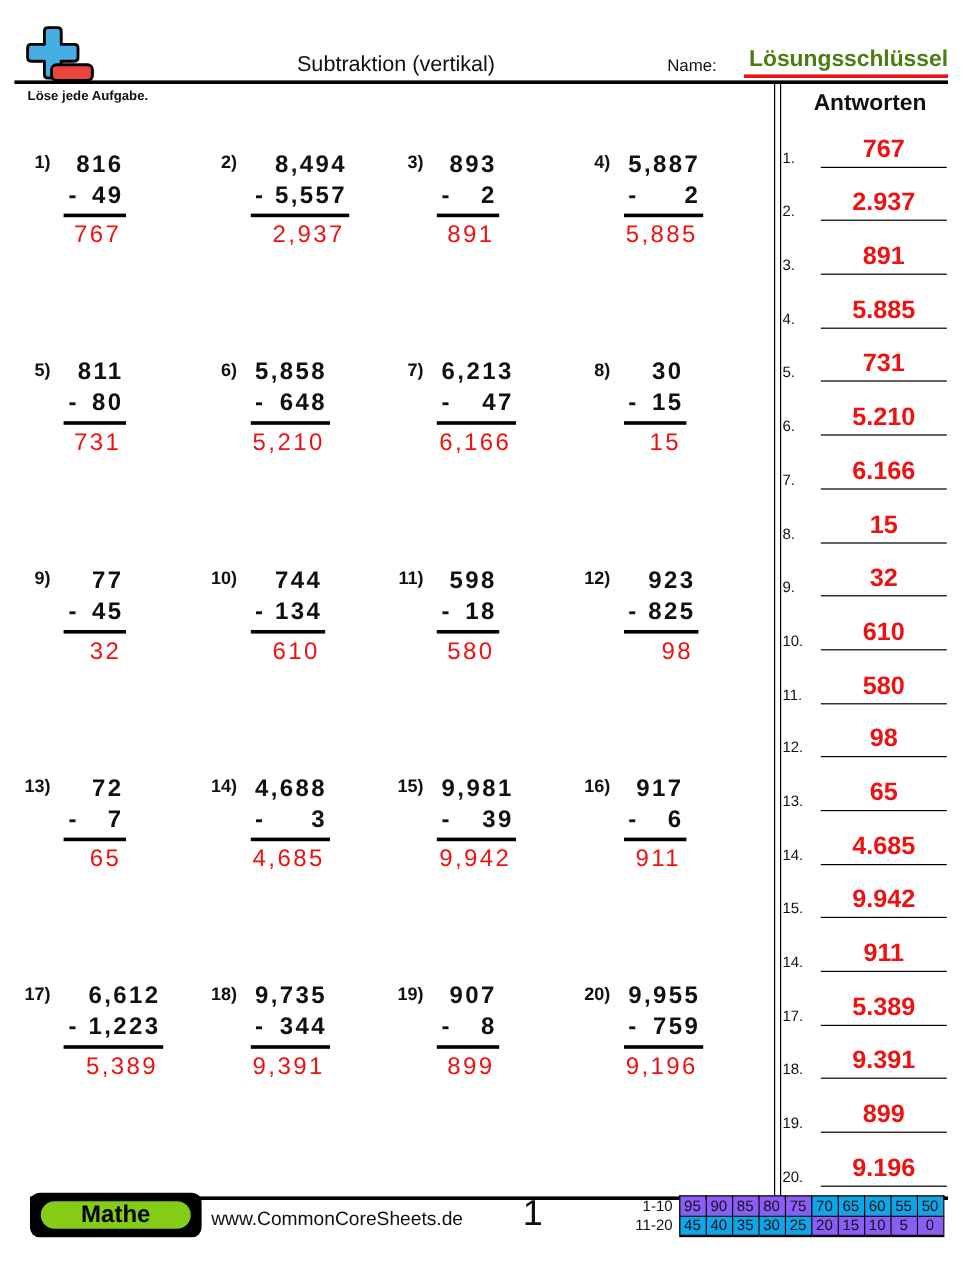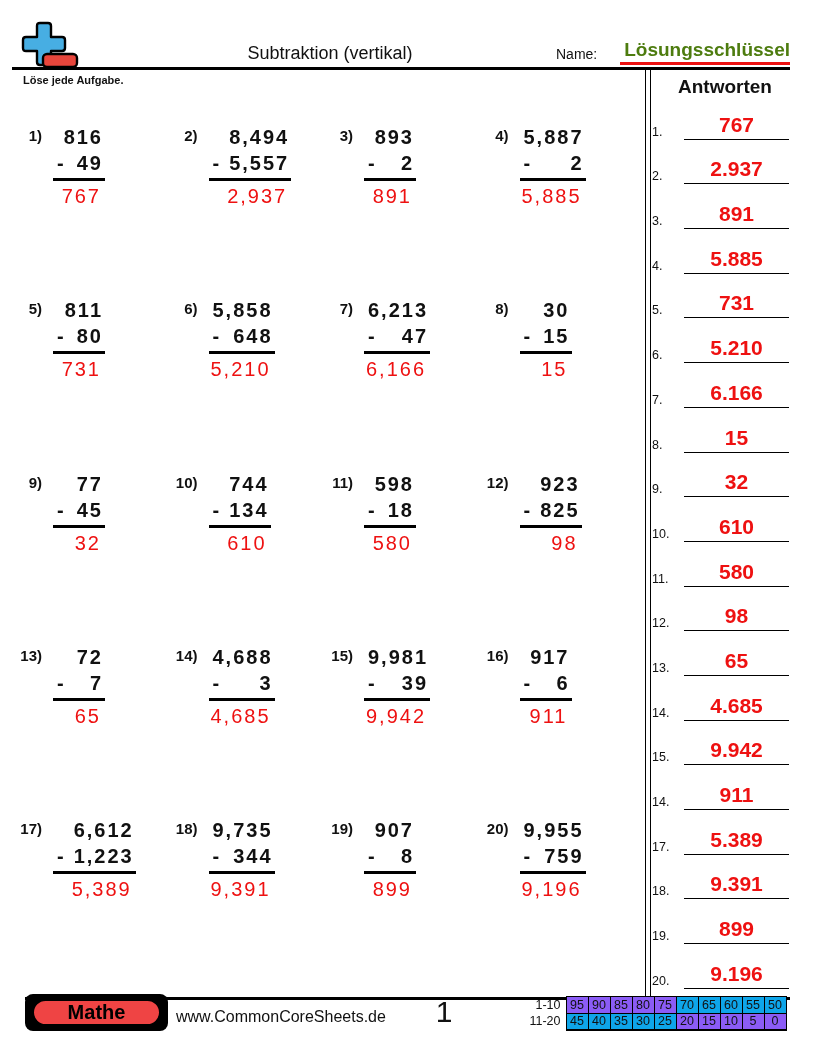--- a/index.html
+++ b/index.html
@@ -36,21 +36,21 @@
   .answers-title { position:absolute; left:660px; top:76px; width:130px; text-align:center;
     font-size:19px; font-weight:bold; text-underline-offset:3px; }
   .answers-list { position:absolute; left:652px; top:95px; width:137px; display:flex; flex-direction:column; }
   .answer-item { height:44.7px; display:flex; align-items:flex-end; }
   .a-num { width:26px; flex:none; font-size:12.5px; padding-bottom:1px; }
   .a-line { flex:1; margin-left:6px; border-bottom:1.6px solid #000; text-align:center;
     color:#ee1111; font-size:21px; font-weight:bold; padding-bottom:2px; }
   
   .footer-rule { position:absolute; left:25px; top:997px; width:765px; height:2.5px; background:#000; }
   .badge { position:absolute; left:25px; top:994px; width:143px; height:37px; background:#000; border-radius:8px; }
-  .badge-pill { position:absolute; left:6px; right:6px; top:4px; bottom:4px; background:#ef4444;
+  .badge-pill { position:absolute; left:6px; right:6px; top:4px; bottom:4px; background:#84cc16;
     border:3px solid #000; border-radius:99px; display:flex; align-items:center; justify-content:center;
     font-size:20px; font-weight:bold; color:#000; }
   .website { position:absolute; left:176px; top:1008px; font-size:16px; }
   .page-number { position:absolute; left:420px; top:995px; width:48px; text-align:center; font-size:30px; }
   .grade-table { position:absolute; left:524px; top:996px; border-collapse:collapse; }
   .grade-table td { font-size:12.5px; text-align:center; vertical-align:middle; height:16.5px; }
   .grade-table td.lbl { border:none; padding-right:5px; text-align:right; width:42px; }
   .grade-table td.cell { border:1px solid #000; width:22px; background:#8b5cf6; }
   .grade-table td.cell.shaded { background:#0ea5e9; }
   .grade-table tr:last-child td.cell { border-bottom-width:2px; }

